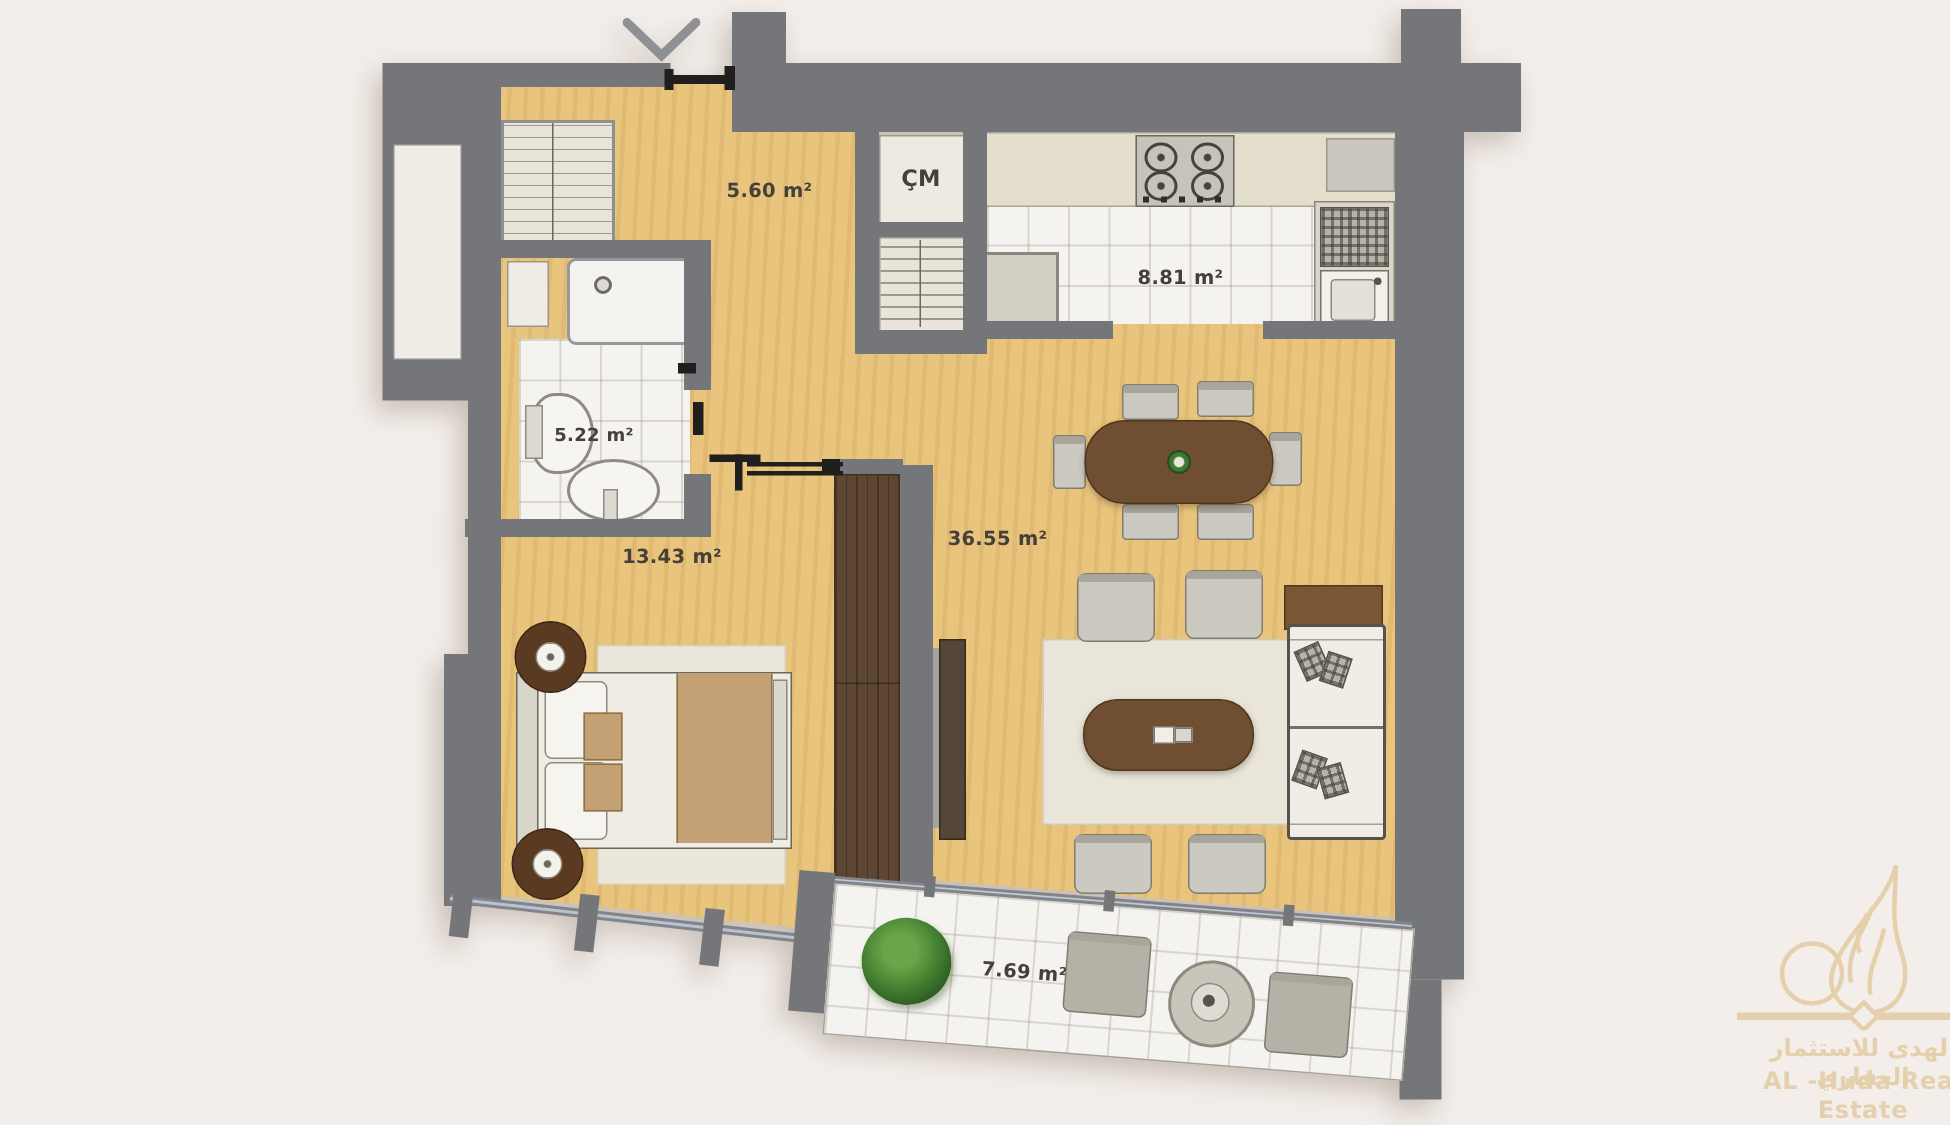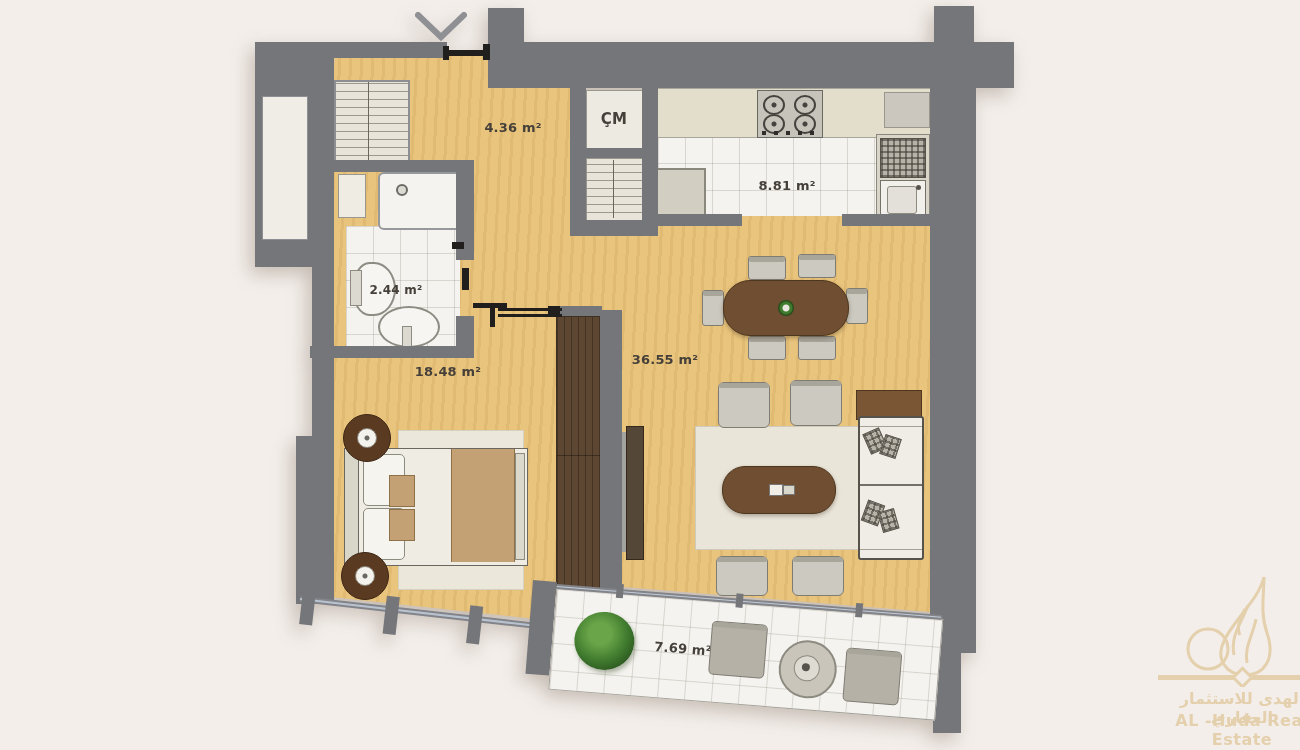--- a/index.html
+++ b/index.html
@@ -60,30 +60,30 @@
   <div id="wood"></div>
 
   <div class="tile" style="left:346px;top:226px;width:114px;height:122px;"></div>
 
   <div class="tile" style="left:658px;top:136px;width:218px;height:80px;"></div>
 
   <div class="abs" style="left:656px;top:88px;width:274px;height:48px;background:#e2decb;border:1px solid #a9a69a;"></div>
 
   <div class="abs hatch" style="left:334px;top:80px;width:72px;height:82px;background-color:#e8e4d9;border:2px solid #8e8f92;"></div>
   <div class="abs" style="left:368px;top:82px;width:1px;height:78px;background:#6b675f;"></div>
-  <div class="label" style="left:468px;top:121px;width:90px;">4.36 m²</div>
+  <div class="label" style="left:468px;top:121px;width:90px;">5.60 m²</div>
 
   <div class="abs" style="left:378px;top:172px;width:92px;height:54px;background:#f4f3ef;border:2px solid #97989b;border-radius:6px;"></div>
   <div class="abs" style="left:396px;top:184px;width:8px;height:8px;border:2px solid #6c6a64;border-radius:50%;background:#dcdad2;"></div>
   <div class="whitebox" style="left:338px;top:174px;width:26px;height:42px;"></div>
   <div class="abs" style="left:352px;top:262px;width:40px;height:50px;background:#f6f5f1;border:2px solid #8e8b83;border-radius:40% 50% 50% 40%/50%;"></div>
   <div class="abs" style="left:350px;top:270px;width:10px;height:34px;background:#dcd9d0;border:1px solid #8e8b83;"></div>
   <div class="abs" style="left:378px;top:306px;width:58px;height:38px;background:#f6f5f1;border:2px solid #8e8b83;border-radius:50%;"></div>
   <div class="abs" style="left:402px;top:326px;width:8px;height:26px;background:#dcd9d0;border:1px solid #8e8b83;"></div>
-  <div class="label" style="left:352px;top:284px;width:88px;font-size:12px;">2.44 m²</div>
+  <div class="label" style="left:352px;top:284px;width:88px;font-size:12px;">5.22 m²</div>
 
   <div class="whitebox" style="left:586px;top:90px;width:56px;height:58px;background:#edeae2;"></div>
   <div class="label" style="left:586px;top:112px;width:56px;font-size:15px;">ÇM</div>
   <div class="whitebox hatch" style="left:586px;top:158px;width:56px;height:62px;background-color:#e8e4d9;"></div>
   <div class="abs" style="left:613px;top:160px;width:1px;height:58px;background:#6b675f;"></div>
 
   <div class="abs" style="left:757px;top:90px;width:64px;height:46px;background:#c6c3ba;border:1px solid #6b6963;">
     <div class="burner" style="left:5px;top:4px;"></div>
     <div class="burner" style="left:36px;top:4px;"></div>
     <div class="burner" style="left:5px;top:23px;"></div>
@@ -133,21 +133,21 @@
     <div class="abs" style="left:0;bottom:8px;width:100%;height:1px;background:#a3a096;"></div>
   </div>
   <div class="plaid" style="left:866px;top:430px;width:16px;height:20px;transform:rotate(-24deg);"></div>
   <div class="plaid" style="left:882px;top:436px;width:15px;height:19px;transform:rotate(18deg);"></div>
   <div class="plaid" style="left:864px;top:502px;width:16px;height:20px;transform:rotate(20deg);"></div>
   <div class="plaid" style="left:880px;top:510px;width:15px;height:19px;transform:rotate(-16deg);"></div>
 
   <div class="abs" style="left:626px;top:426px;width:16px;height:132px;background:#554738;border:1px solid #36291c;"></div>
   <div class="abs" style="left:622px;top:432px;width:4px;height:120px;background:#a3a3a0;"></div>
 
-  <div class="label" style="left:400px;top:365px;width:96px;">18.48 m²</div>
+  <div class="label" style="left:400px;top:365px;width:96px;">13.43 m²</div>
   <div class="abs" style="left:398px;top:430px;width:124px;height:158px;background:#ece7db;border:1px solid #d6d0c1;"></div>
 
   <div class="abs" style="left:344px;top:448px;width:14px;height:116px;background:#d8d5c9;border:1.5px solid #6b665e;"></div>
   <div class="abs" style="left:358px;top:448px;width:168px;height:116px;background:#efece4;border:1.5px solid #6b665e;">
     <div class="abs" style="left:4px;top:5px;width:40px;height:50px;background:#f6f4ee;border:1px solid #8d8a80;border-radius:5px;"></div>
     <div class="abs" style="left:4px;top:59px;width:40px;height:50px;background:#f6f4ee;border:1px solid #8d8a80;border-radius:5px;"></div>
     <div class="abs" style="left:30px;top:26px;width:24px;height:30px;background:#c3a174;border:1px solid #8f7147;"></div>
     <div class="abs" style="left:30px;top:60px;width:24px;height:30px;background:#c3a174;border:1px solid #8f7147;"></div>
     <div class="abs" style="left:92px;top:0;width:62px;height:113px;background:#c3a174;border-right:1px solid #8f7147;border-left:1px solid #8f7147;"></div>
     <div class="abs" style="right:2px;top:4px;width:8px;height:105px;background:#dbd8cc;border:1px solid #8d8a80;"></div>

